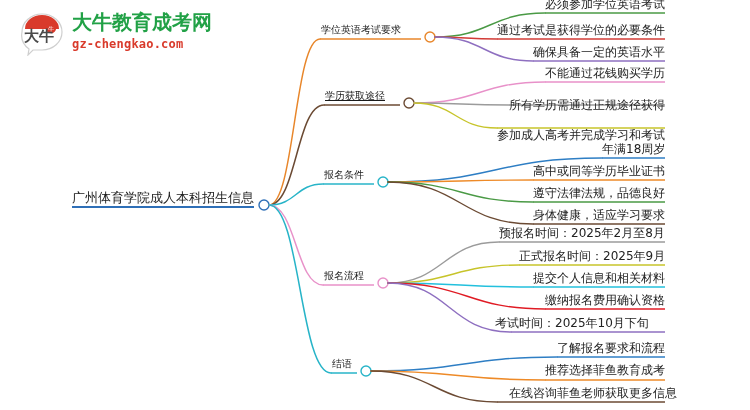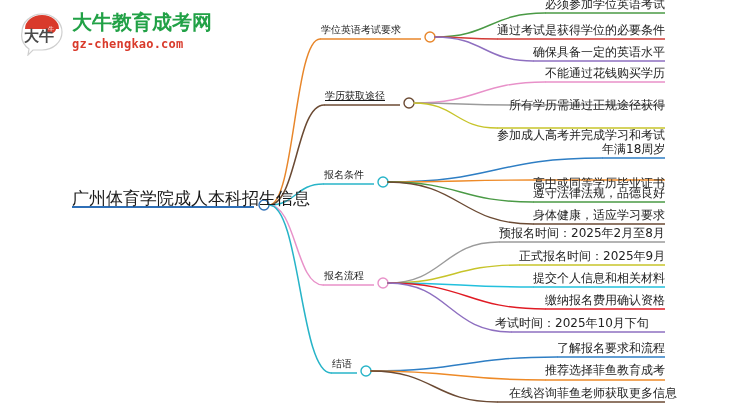--- a/index.html
+++ b/index.html
@@ -69,21 +69,21 @@
 
   
   .node {
     position: absolute;
     white-space: nowrap;
     font-family: "DejaVu Sans", "Liberation Sans", sans-serif;
     color: #222222;
     line-height: 16px;
   }
   .node-root {
-    font-size: 17px;
+    font-size: 13px;
     color: #1b1b1b;
     padding-bottom: 2px;
   }
   .node-branch {
     font-size: 10px;
     color: #1b1b1b;
     padding-bottom: 2px;
   }
   .node-leaf {
     font-size: 12px;
@@ -176,21 +176,21 @@
       <div class="node node-branch" style="left: 321px; top: 22px;">学位英语考试要求</div>
       <div class="node node-leaf" style="left: 545px; top: -4px;">必须参加学位英语考试</div>
       <div class="node node-leaf" style="left: 497px; top: 22px; text-align: right;">通过考试是获得学位的必要条件</div>
       <div class="node node-leaf" style="left: 533px; top: 44px;">确保具备一定的英语水平</div>
       <div class="node node-branch" style="left: 325px; top: 88px; text-decoration: underline;">学历获取途径</div>
       <div class="node node-leaf" style="left: 545px; top: 65px;">不能通过花钱购买学历</div>
       <div class="node node-leaf" style="left: 509px; top: 88px; margin-top: 9px;">所有学历需通过正规途径获得</div>
       <div class="node node-leaf" style="left: 497px; top: 111px; margin-top: 16px;">参加成人高考并完成学习和考试</div>
       <div class="node node-branch" style="left: 324px; top: 167px;">报名条件</div>
       <div class="node node-leaf" style="left: 602px; top: 141px;">年满18周岁</div>
-      <div class="node node-leaf" style="left: 533px; top: 163px; margin-top: 12px;">高中或同等学历毕业证书</div>
+      <div class="node node-leaf" style="left: 533px; top: 163px;">高中或同等学历毕业证书</div>
       <div class="node node-leaf" style="left: 533px; top: 185px;">遵守法律法规，品德良好</div>
       <div class="node node-leaf" style="left: 533px; top: 207px;">身体健康，适应学习要求</div>
       <div class="node node-branch" style="left: 324px; top: 268px;">报名流程</div>
       <div class="node node-leaf" style="left: 499px; top: 225px;">预报名时间：2025年2月至8月</div>
       <div class="node node-leaf" style="left: 519px; top: 248px;">正式报名时间：2025年9月</div>
       <div class="node node-leaf" style="left: 533px; top: 270px;">提交个人信息和相关材料</div>
       <div class="node node-leaf" style="left: 545px; top: 292px;">缴纳报名费用确认资格</div>
       <div class="node node-leaf" style="left: 495px; top: 315px;">考试时间：2025年10月下旬</div>
       <div class="node node-branch" style="left: 332px; top: 356px;">结语</div>
       <div class="node node-leaf" style="left: 557px; top: 340px;">了解报名要求和流程</div>

